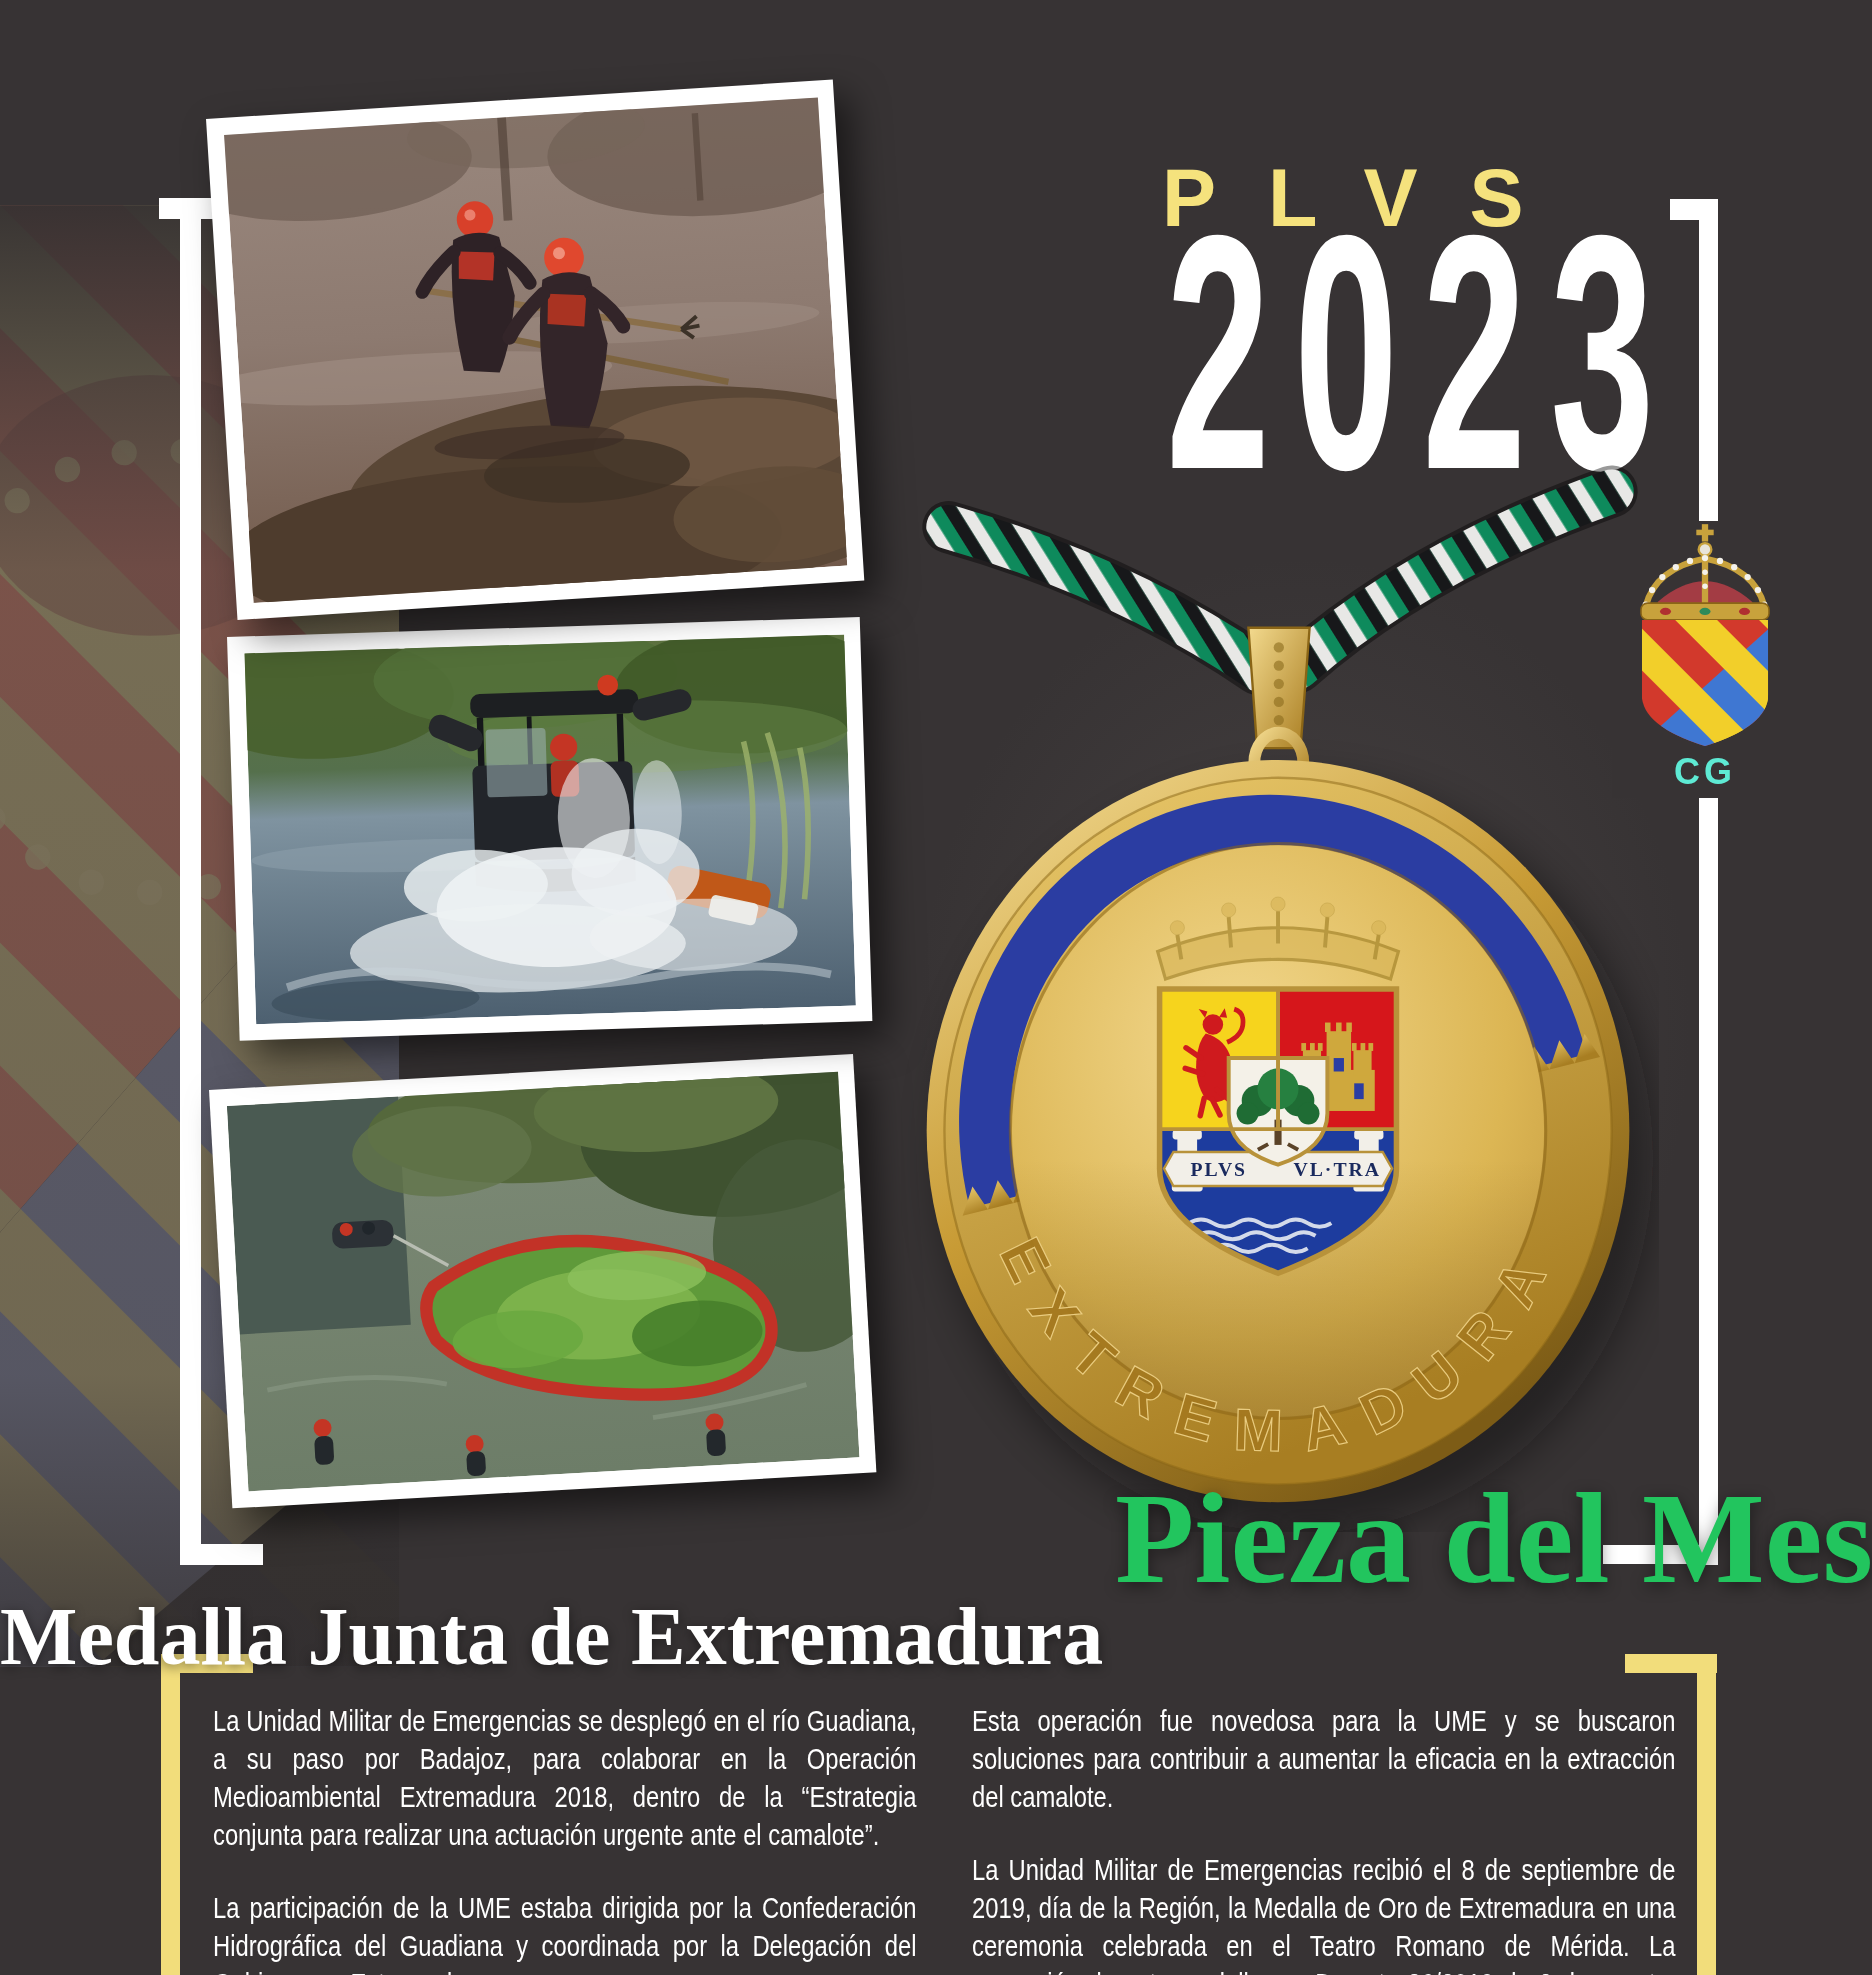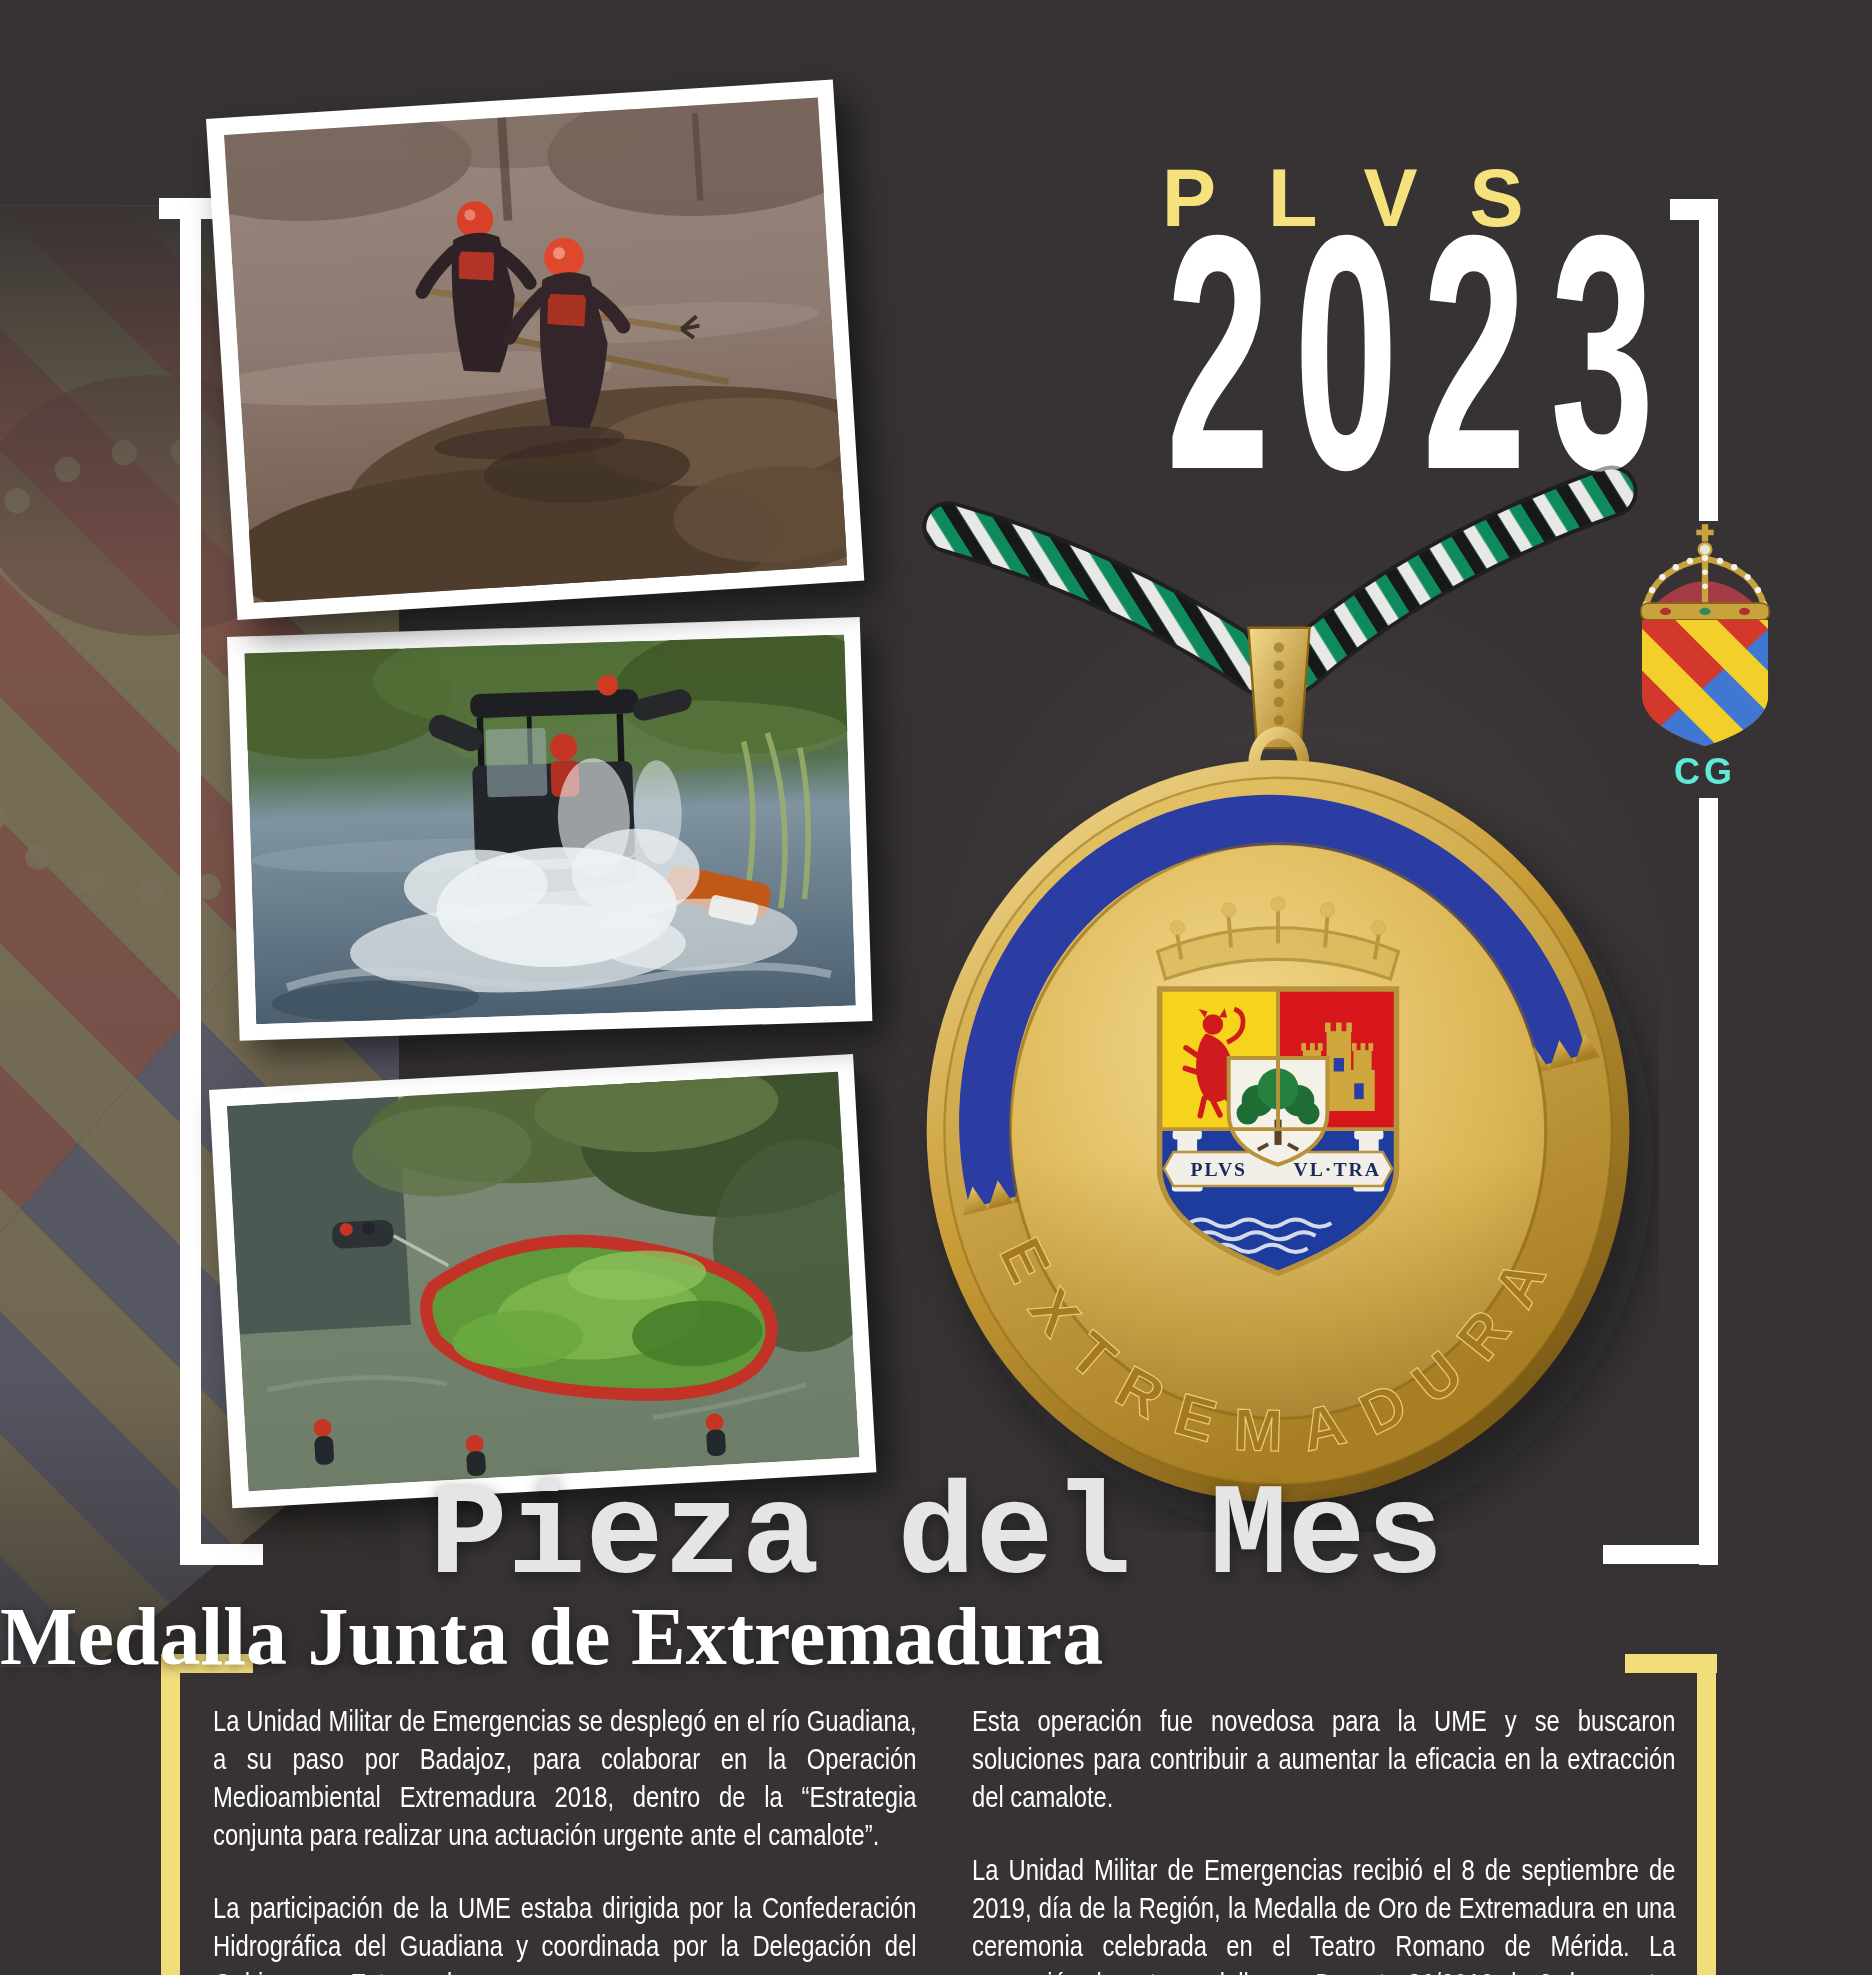--- a/index.html
+++ b/index.html
@@ -42,22 +42,22 @@
   
   .medal{position:absolute;left:901px;top:442px;width:758px;height:1090px;z-index:7;}
   .medal svg{display:block;width:100%;height:100%;}
   
   .cg-wrap{position:absolute;left:1612px;top:521px;width:186px;height:277px;background:#373334;z-index:8;}
   .cg-wrap svg{display:block;margin:0 auto;}
   .cg-label{position:absolute;left:1612px;top:751px;width:186px;text-align:center;
     font-size:36px;font-weight:bold;color:#5eead4;letter-spacing:4px;z-index:8;}
   
   .title{
-    position:absolute;left:0;top:1473px;width:1873px;text-align:center;
-    font-family:Liberation Mono, monospace;font-weight:bold;color:#e5e5e5;
+    position:absolute;left:0;top:1473px;width:1873px;text-align:right;
+    font-family:Liberation Serif, serif;font-weight:bold;color:#22c55e;
     font-size:130px;line-height:1;z-index:9;text-shadow:0 4px 16px rgba(0,0,0,.45);
   }
   .subtitle{
     position:absolute;left:0;top:1596px;width:1515px;text-align:left;
     font-family:"Liberation Serif",serif;font-weight:bold;color:#ffffff;
     font-size:82px;line-height:1;z-index:9;text-shadow:0 3.2px 12px rgba(0,0,0,.45);
   }
   
   .ybar{position:absolute;background:#f2dd7b;z-index:3;}
   .y-left  {left:161px;top:1654px;width:19.4px;height:833px;}

